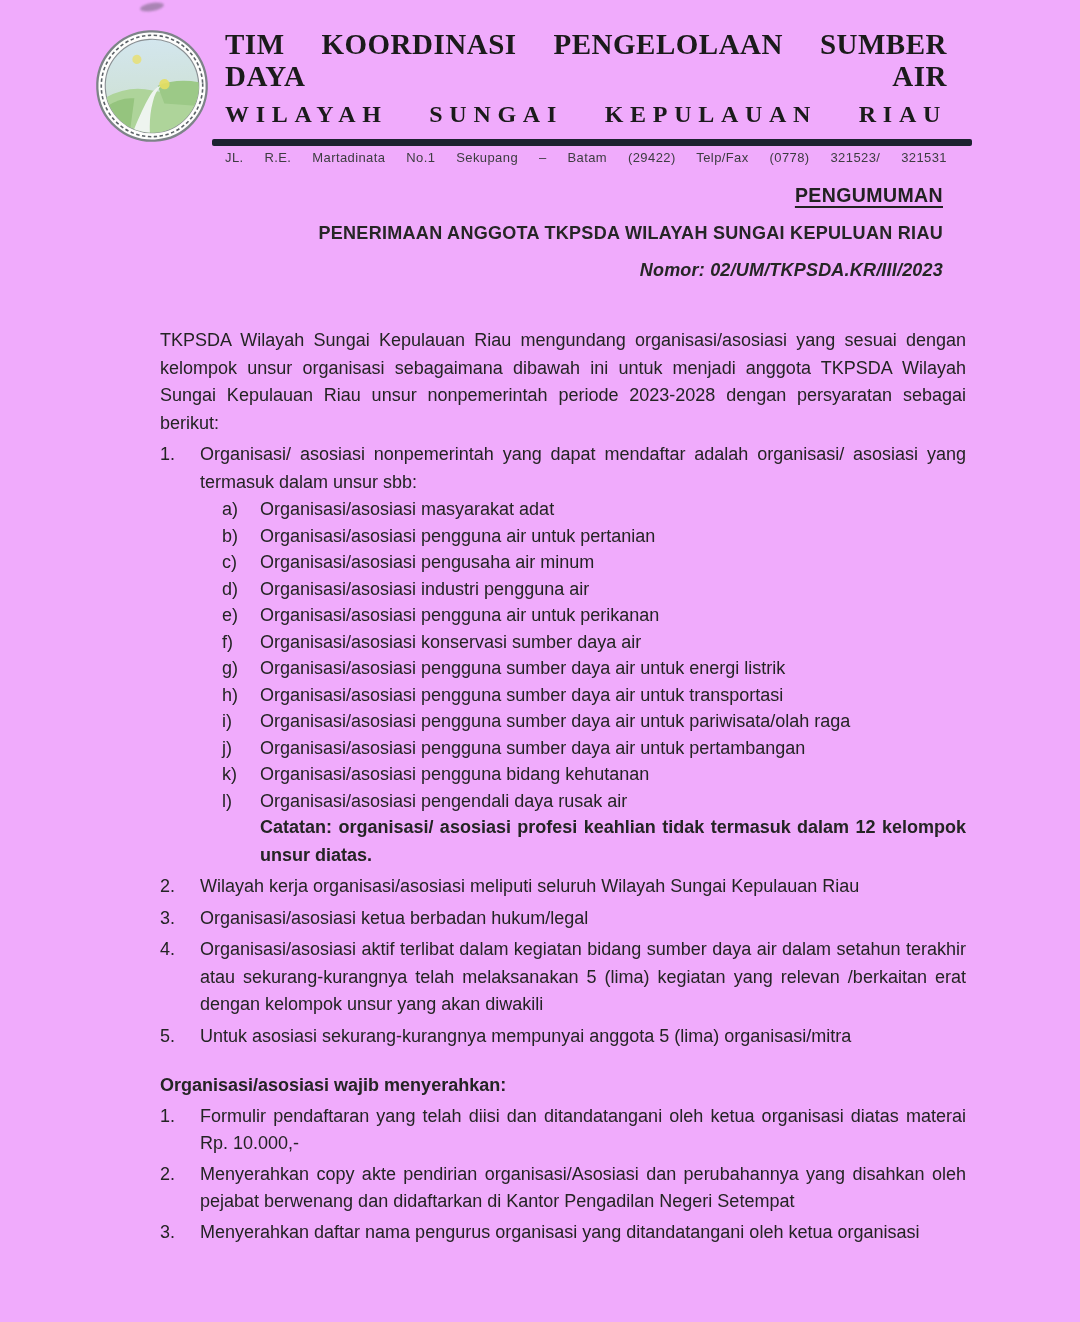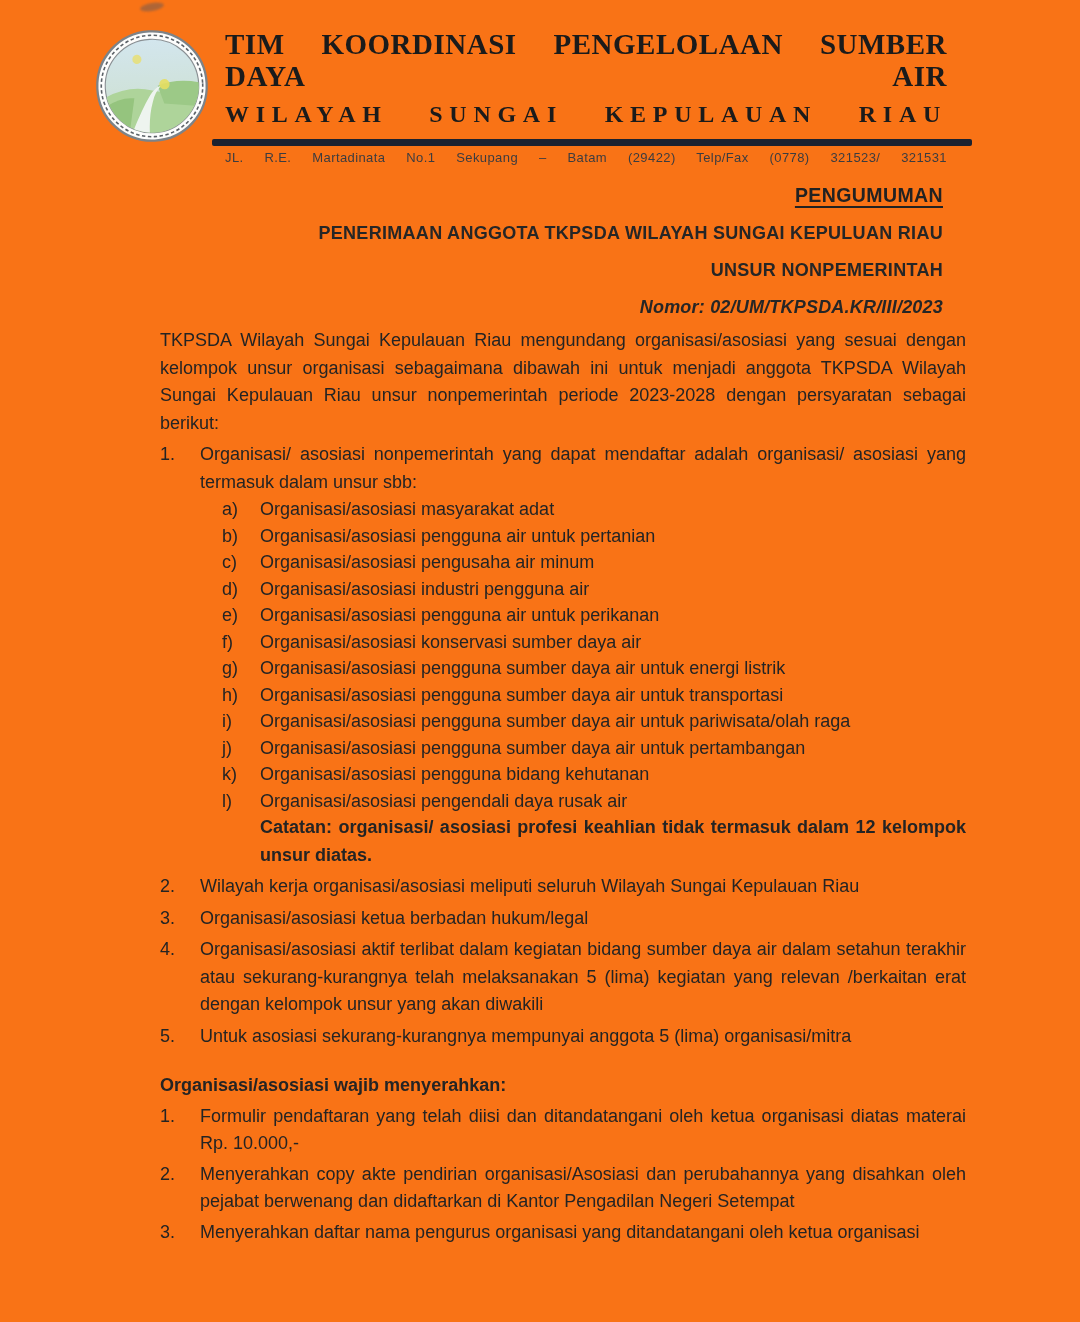--- a/index.html
+++ b/index.html
@@ -1,20 +1,20 @@
 <!DOCTYPE html>
 <html><head>
 <meta charset="utf-8">
 <style>
   html,body{margin:0;padding:0;background:#e8e8e8;}
   .page{
     position:relative;
     width:1080px;height:1322px;
     margin:0 auto;
-    background:#f97316;
+    background:#f0abfc;
     font-family:"Liberation Sans",sans-serif;
     color:#262626;
     overflow:hidden;
   }
 
   
   .header{position:absolute;top:28px;left:95px;width:880px;}
   .logo{position:absolute;left:0;top:0;width:114px;height:116px;transform:rotate(-3deg);}
   .header-text{margin-left:130px;width:722px;}
   .org-line1{
@@ -109,21 +109,20 @@
       <div class="org-line1">TIM KOORDINASI PENGELOLAAN SUMBER DAYA AIR</div>
       <div class="org-line2">WILAYAH SUNGAI KEPULAUAN RIAU</div>
       <div class="org-address">JL. R.E. Martadinata No.1 Sekupang – Batam (29422) Telp/Fax (0778) 321523/ 321531</div>
     </div>
   </div>
   <div class="rule" style="background: rgb(28, 34, 48);"></div>
 
   <div class="title-block">
     <div class="doc-heading">PENGUMUMAN</div>
     <div class="doc-subtitle">PENERIMAAN ANGGOTA TKPSDA WILAYAH SUNGAI KEPULUAN RIAU</div>
-    <div class="doc-subtitle">UNSUR NONPEMERINTAH</div>
     <div class="doc-number">Nomor: 02/UM/TKPSDA.KR/III/2023</div>
   </div>
 
   <div class="content" style="color: rgb(36, 36, 36);">
 
     <div class="intro">TKPSDA Wilayah Sungai Kepulauan Riau mengundang organisasi/asosiasi yang sesuai dengan kelompok unsur organisasi sebagaimana dibawah ini untuk menjadi anggota TKPSDA Wilayah Sungai Kepulauan Riau unsur nonpemerintah periode 2023-2028 dengan persyaratan sebagai berikut:</div>
 
     <div class="req">
       <span class="num">1.</span>
       <div class="txt">Organisasi/ asosiasi nonpemerintah yang dapat mendaftar adalah organisasi/ asosiasi yang termasuk dalam unsur sbb:</div>

